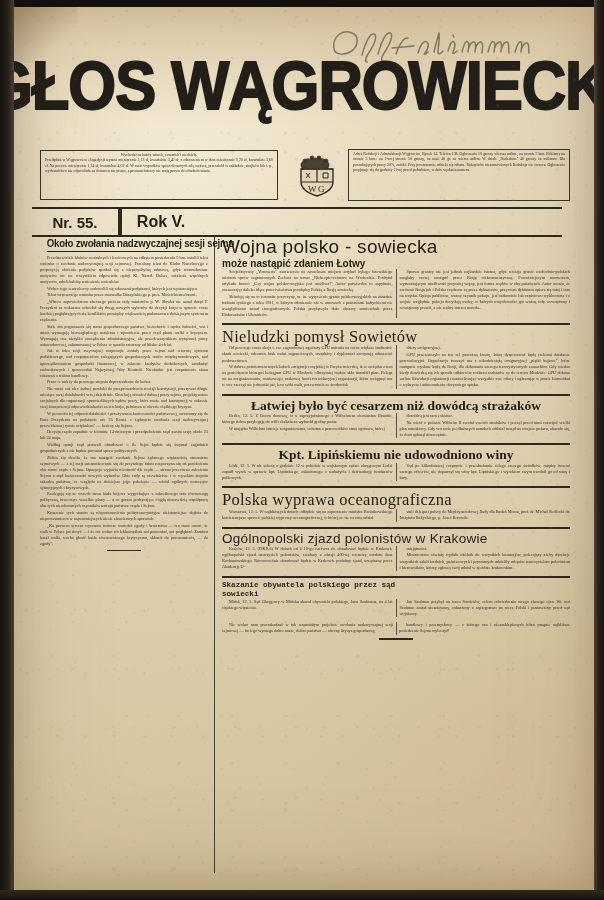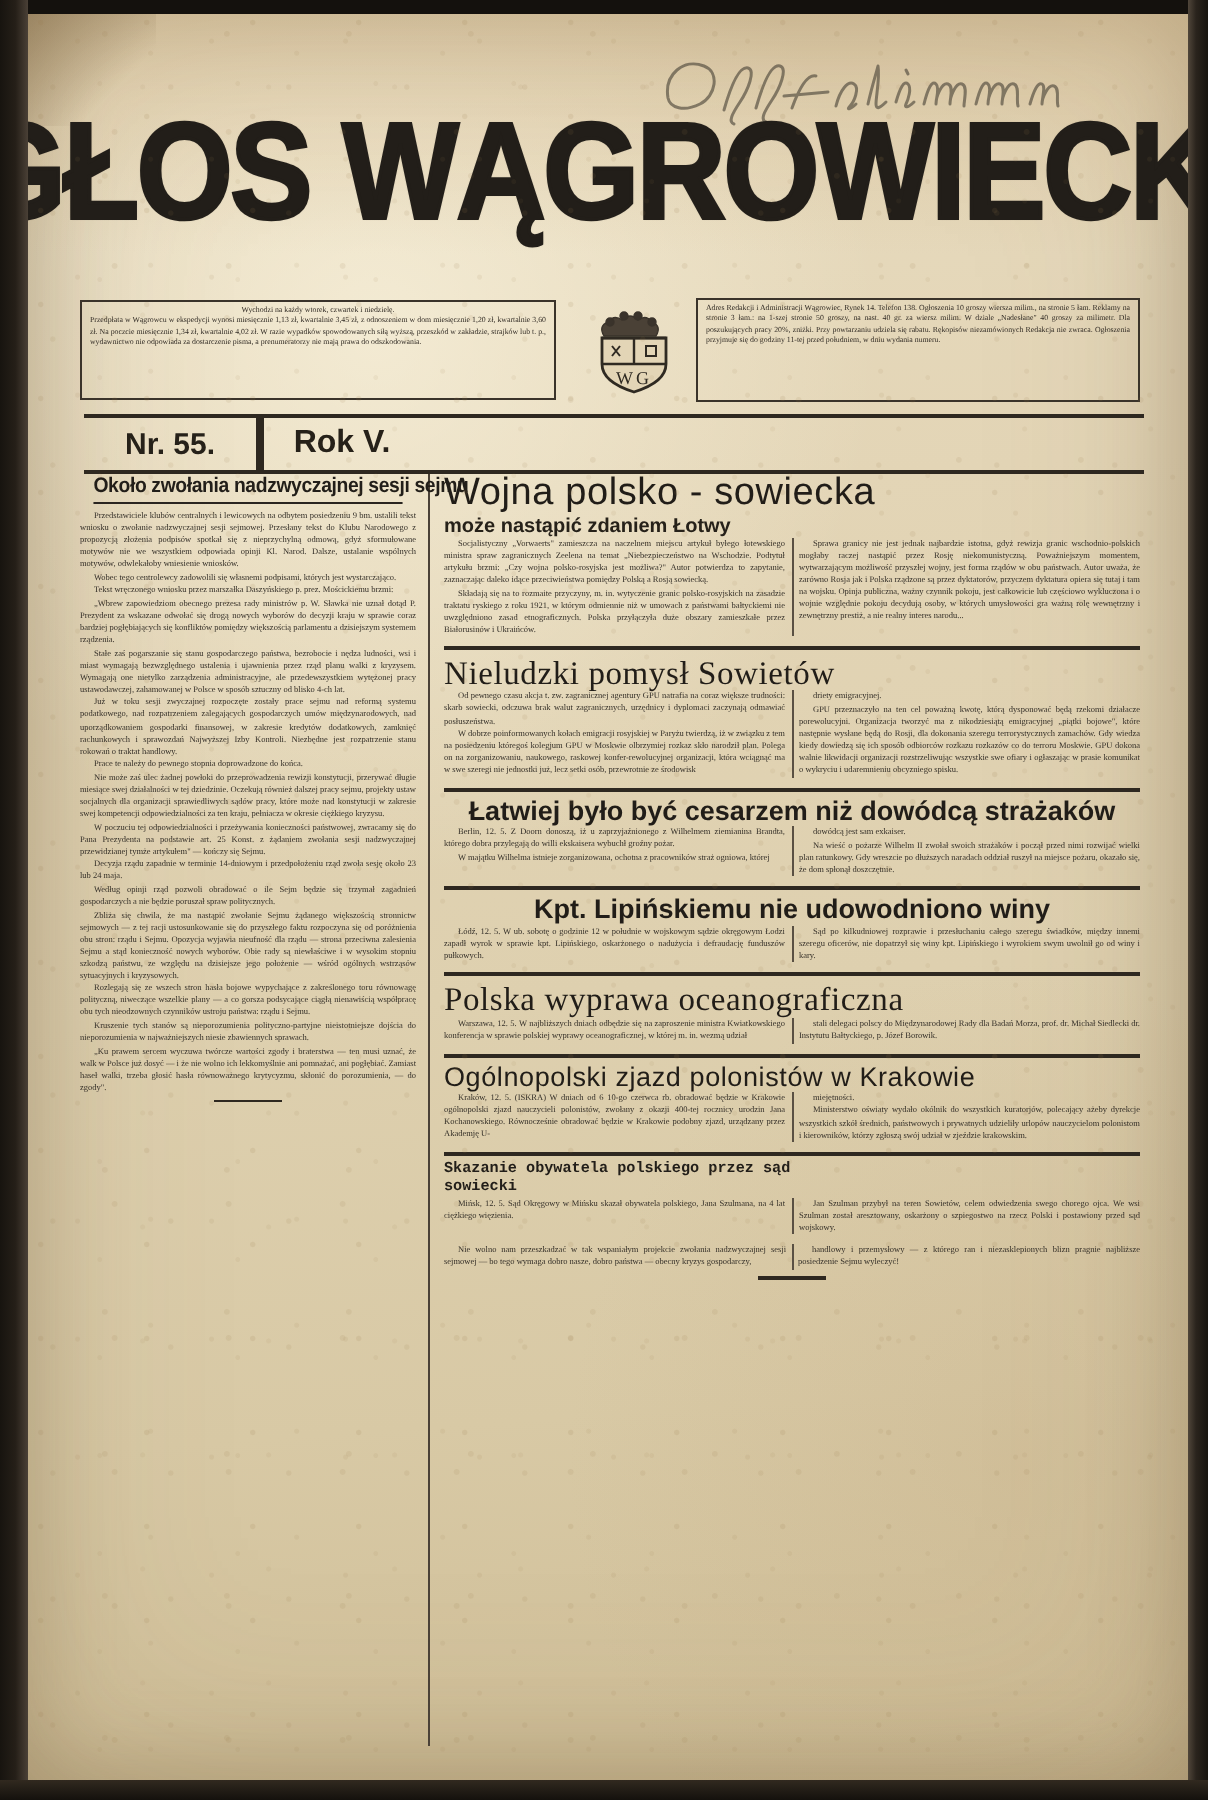--- a/index.html
+++ b/index.html
@@ -68,21 +68,21 @@
   .cbox{position:absolute;border:1.4px solid #3a332a;padding:2px 4px;box-sizing:border-box;
     font-size:3.9px;line-height:1.36;text-align:justify;color:#332d26;
     font-family:"Liberation Serif",serif;}
   #cboxL{left:0;top:1px;width:238px;height:50px;}
   #cboxR{right:0;top:0;width:222px;height:52px;}
   .cbox .cent{text-align:center;display:block;}
   #crest{position:absolute;left:252px;top:2px;width:50px;height:50px;}
   #crest svg{width:100%;height:100%;}
 
   
-  #issuebar{position:absolute;left:28px;top:200px;width:530px;height:26px;
+  #issuebar{position:absolute;left:18px;top:200px;width:530px;height:26px;
     border-top:2.6px solid #2e2820;border-bottom:2.2px solid #2e2820;
     display:flex;align-items:stretch;}
   #issuebar .cell{display:flex;align-items:center;justify-content:center;
     font-family:"Liberation Sans",sans-serif;font-weight:700;color:#262119;}
   #nr{width:86px;font-size:15px;border-right:2px solid #2e2820;}
   #dateline{flex:1;font-size:15.5px;letter-spacing:.2px;}
   #rok{width:78px;font-size:16px;border-left:2px solid #2e2820;}
 
   
   #content{position:absolute;left:26px;top:230px;width:530px;height:636px;
@@ -100,21 +100,21 @@
     font-size:10.5px;text-align:center;color:#221e19;
     transform:scaleX(.92);transform-origin:50% 50%;
     border-bottom:1.6px solid #2a2520;padding-bottom:2px;margin-bottom:3px;
     letter-spacing:-.2px;white-space:nowrap;}
 
   
   .art{margin-bottom:5px;}
   .rule-top{border-top:2.2px solid #2e2820;margin-bottom:3px;}
   .hl-sans{font-family:"Liberation Sans",sans-serif;font-weight:400;
     text-align:left;color:#211d18;letter-spacing:.3px;line-height:1.06;}
-  .hl-serif{font-family:Liberation Sans, sans-serif;font-weight:700;
+  .hl-serif{font-family:Liberation Serif, serif;font-weight:700;
     text-align:center;color:#211d18;line-height:1.08;}
   .hl-xl{font-size:19px;}
   .hl-lg{font-size:16.5px;font-family:Liberation Serif, serif;}
   .hl-md{font-size:13.5px;}
   .hl-sub{font-family:"Liberation Sans",sans-serif;font-weight:700;
     font-size:10px;color:#262119;margin-top:1px;}
   .hl-small{font-family:Liberation Mono, monospace;font-weight:700;
     font-size:7.6px;color:#221e19;line-height:1.14;}
 
   .two{column-count:2;column-gap:7px;column-rule:1px solid #5a5043;}

